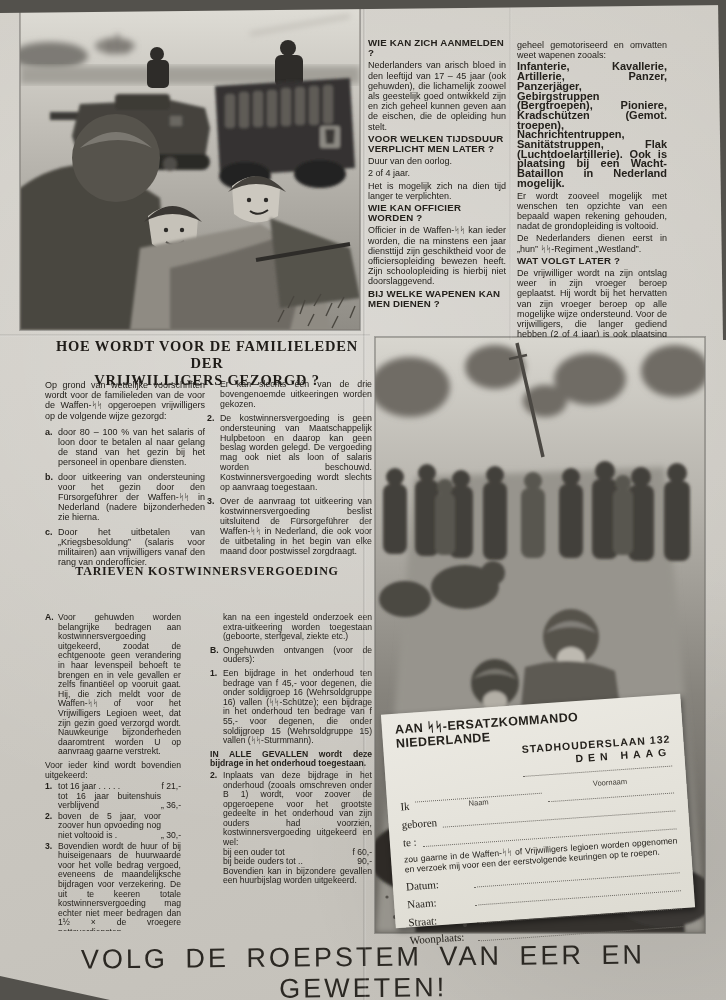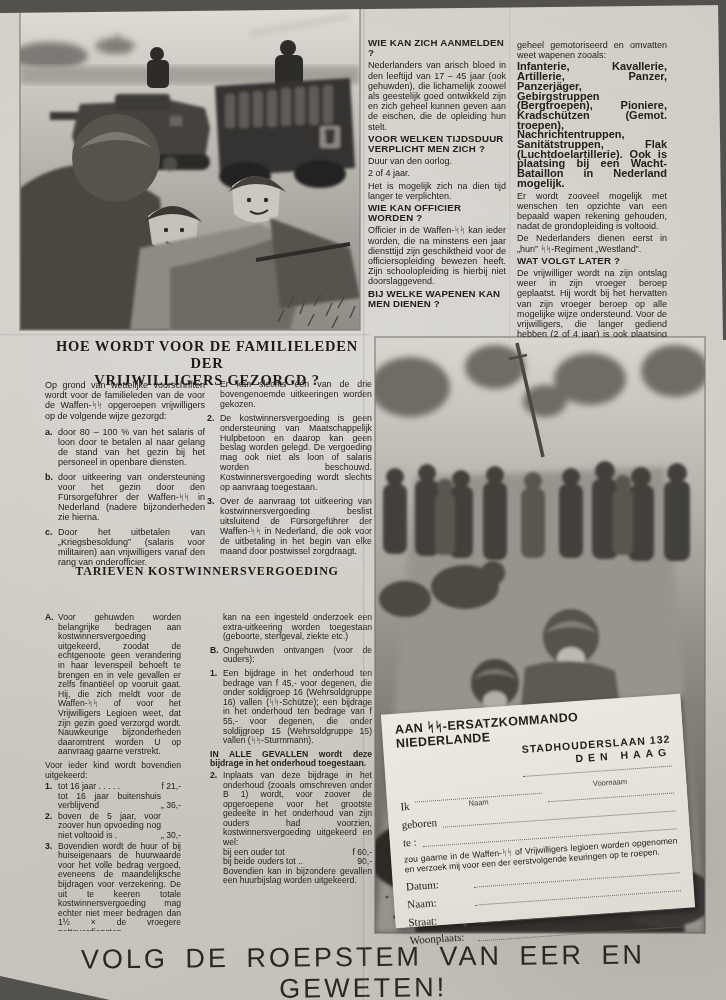--- a/index.html
+++ b/index.html
@@ -180,21 +180,21 @@
       <g stroke="#4a4740" stroke-width="1.4">
         <path d="M268 300 l6 -12 M280 306 l5 -14 M294 298 l7 -12 M306 308 l6 -13 M318 300 l6 -11 M330 310 l5 -12 M258 314 l6 -12 M288 318 l6 -12 M312 320 l6 -12"></path>
       </g>
       <rect width="340" height="322" fill="none" stroke="#7a7771" stroke-width="1"></rect>
     </svg>
   </div>
 
   <div class="tcol" id="colA">
     <div class="h first">WIE KAN ZICH AANMELDEN ?</div>
     <p class="p">Nederlanders van arisch bloed in den leeftijd van 17 – 45 jaar (ook gehuwden), die lichamelijk zoowel als geestelijk goed ontwikkeld zijn en zich geheel kunnen geven aan de eischen, die de opleiding hun stelt.</p>
-    <div class="h">VOOR WELKEN TIJDSDUUR VERPLICHT MEN ZICH ?</div>
+    <div class="h">VOOR WELKEN TIJDSDUUR VERPLICHT MEN LATER ?</div>
     <p class="p">Duur van den oorlog.</p>
     <p class="p">2 of 4 jaar.</p>
     <p class="p">Het is mogelijk zich na dien tijd langer te verplichten.</p>
     <div class="h">WIE KAN OFFICIER WORDEN ?</div>
     <p class="p">Officier in de Waffen-ᛋᛋ kan ieder worden, die na minstens een jaar diensttijd zijn geschiktheid voor de officiersopleiding bewezen heeft. Zijn schoolopleiding is hierbij niet doorslaggevend.</p>
     <div class="h">BIJ WELKE WAPENEN KAN MEN DIENEN ?</div>
 
   </div>
 
   <div class="tcol" id="colB">

